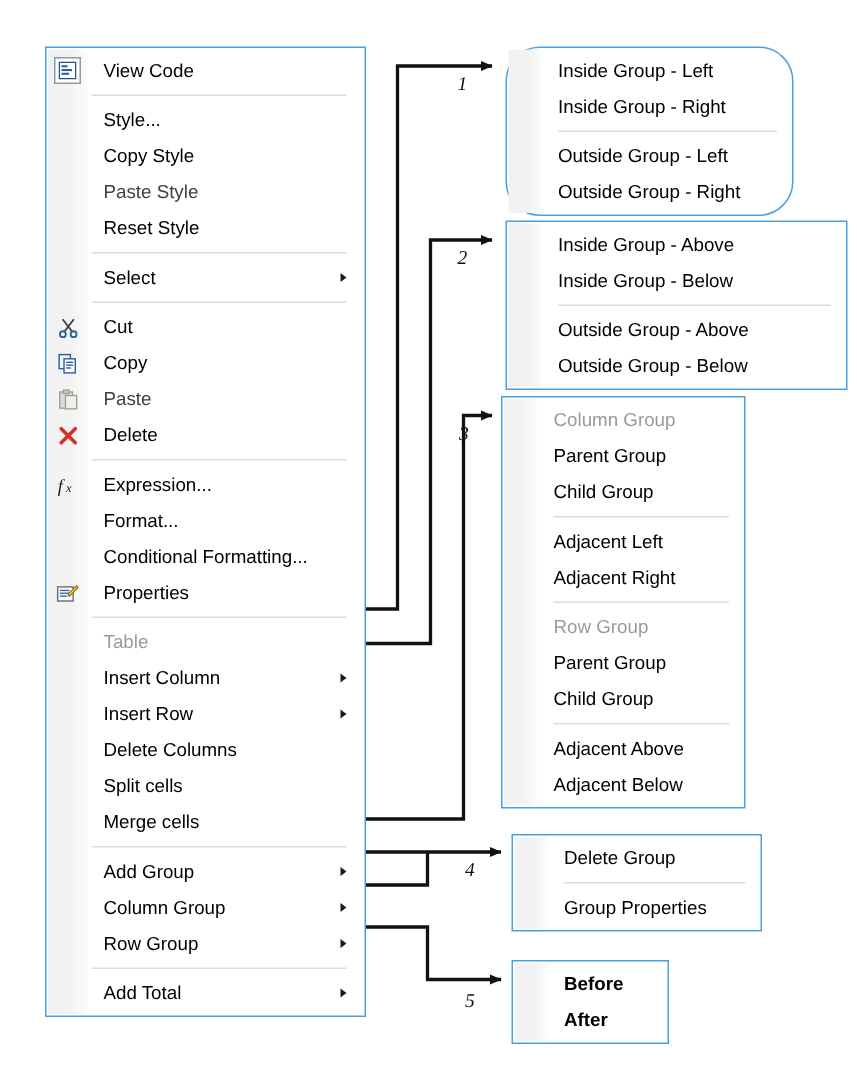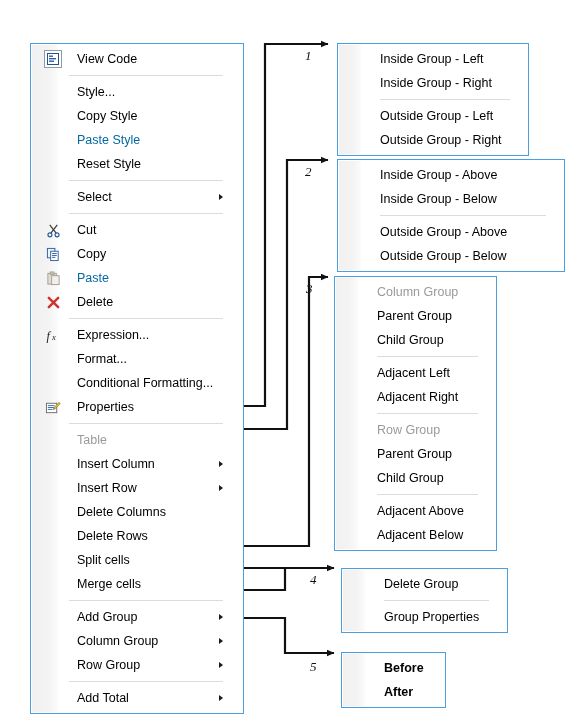--- a/index.html
+++ b/index.html
@@ -11,22 +11,21 @@
     position:relative;
     overflow:hidden;
     -webkit-font-smoothing:antialiased;
   }
   
   .menu{
     position:absolute;
     background:#ffffff;
     border:1px solid #4a9fe0;
     box-sizing:border-box;
-    padding:3px 8px;
-    margin-top:12px;
+    padding:3px 0;
   }
   .menu .gutter{
     position:absolute;
     left:1px;top:1px;bottom:1px;
     width:26px;
     background:linear-gradient(to right,#f1f1f1 0%,#f3f3f3 60%,#fbfbfb 100%);
     pointer-events:none;
   }
   .menu.sub .gutter{width:22px;}
   .row{
@@ -44,21 +43,21 @@
     width:28px;min-width:28px;
     height:24px;
     display:flex;align-items:center;justify-content:center;
     z-index:3;
   }
   .row .lbl{
     padding-left:10px;
     line-height:1;
   }
   .menu.sub .row .lbl{padding-left:34px;}
-  .row.disabled .lbl{color:#0369a1;}
+  .row.disabled .lbl{color:#404040;}
   .row.header .lbl{color:#9a9a9a;}
   .sep{
     height:1px;
     margin:4px 12px 4px 30px;
     background:#dcdcdc;
     position:relative;z-index:2;
   }
   .menu.sub .sep{margin-left:34px;margin-right:10px;}
   .arrowr{
     position:absolute;
@@ -244,24 +243,20 @@
       <span class="ico"></span>
       <span class="lbl">Insert Row</span>
       <span class="arrowr"></span>
     </div>
     <div class="row">
       <span class="ico"></span>
       <span class="lbl">Delete Columns</span>
     </div>
     <div class="row">
       <span class="ico"></span>
-      <span class="lbl">Delete Rows</span>
-    </div>
-    <div class="row">
-      <span class="ico"></span>
       <span class="lbl">Split cells</span>
     </div>
     <div class="row">
       <span class="ico"></span>
       <span class="lbl">Merge cells</span>
     </div>
     <div class="sep"></div>
     <div class="row">
       <span class="ico"></span>
       <span class="lbl">Add Group</span>
@@ -278,21 +273,21 @@
       <span class="arrowr"></span>
     </div>
     <div class="sep"></div>
     <div class="row">
       <span class="ico"></span>
       <span class="lbl">Add Total</span>
       <span class="arrowr"></span>
     </div>
   </div>
 
-<div class="menu sub" id="sub-1" style="left:337px;top:31px;width:192px;">
+<div class="menu sub" id="sub-1" style="left:337px;top:31px;width:192px;border-radius:23px;">
   <div class="gutter"></div>
 <div class="row">
       <span class="lbl">Inside Group - Left</span>
     </div>
     <div class="row">
       <span class="lbl">Inside Group - Right</span>
     </div>
     <div class="sep"></div>
     <div class="row">
       <span class="lbl">Outside Group - Left</span>

